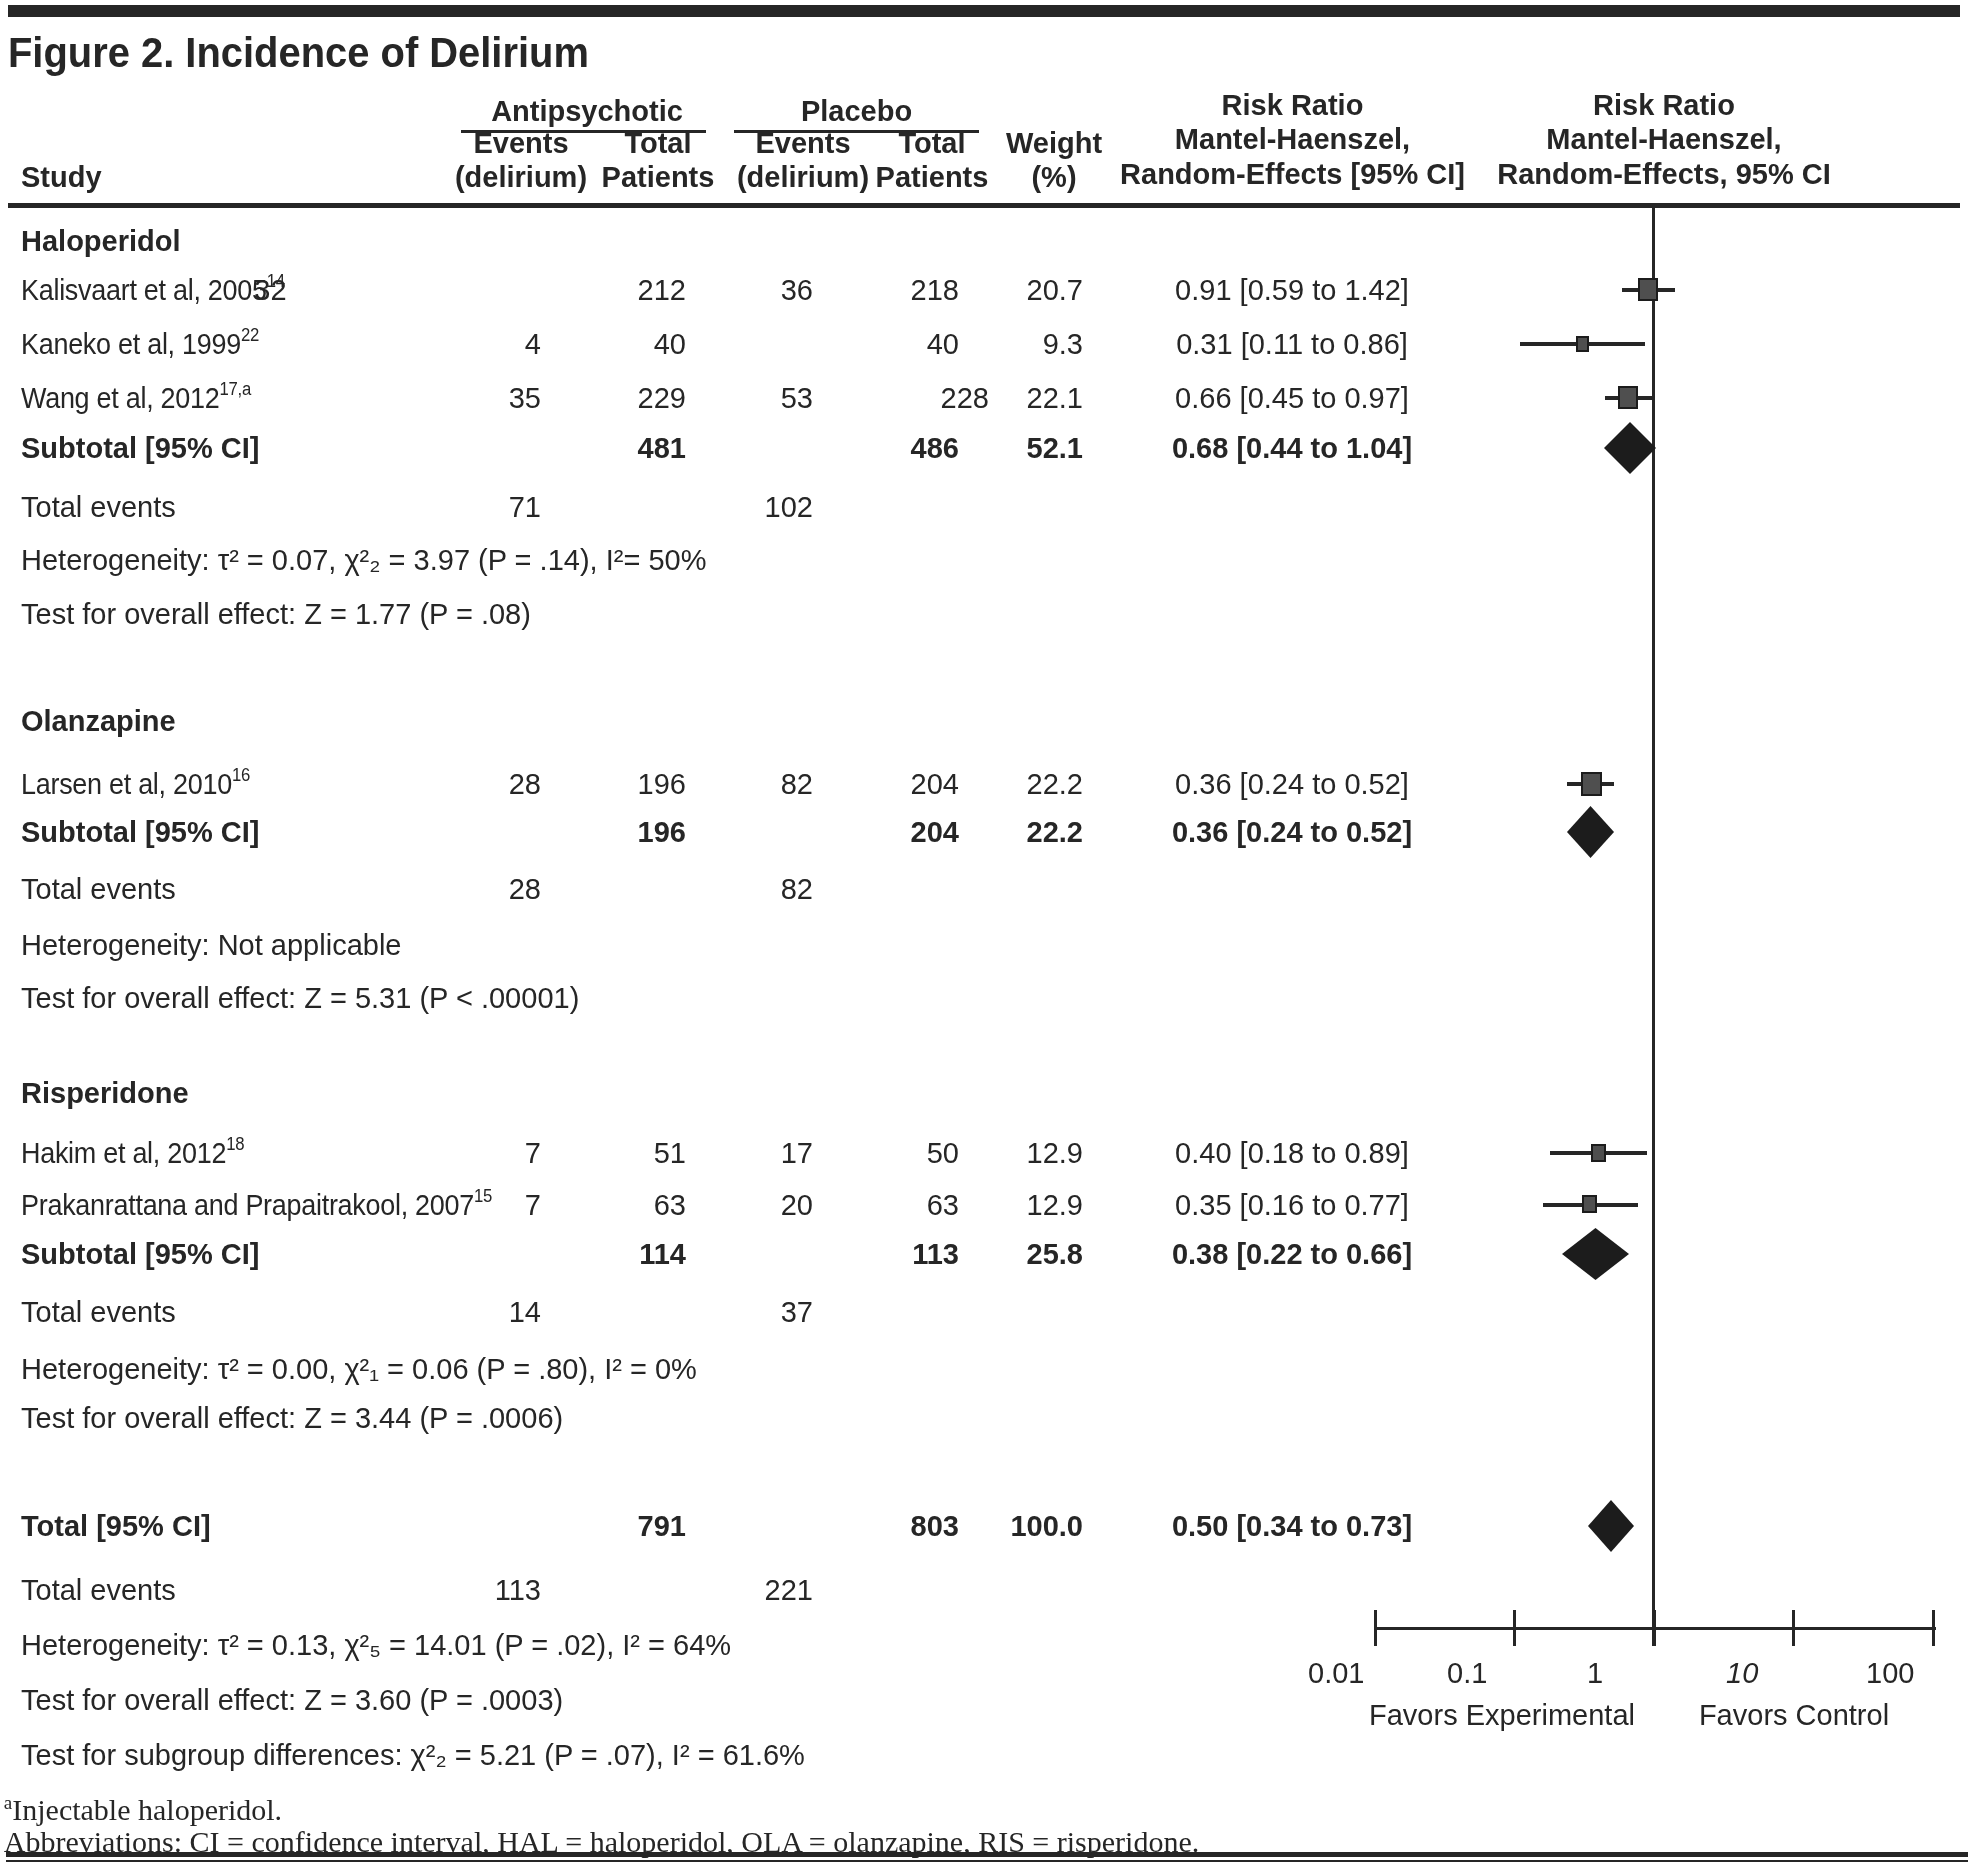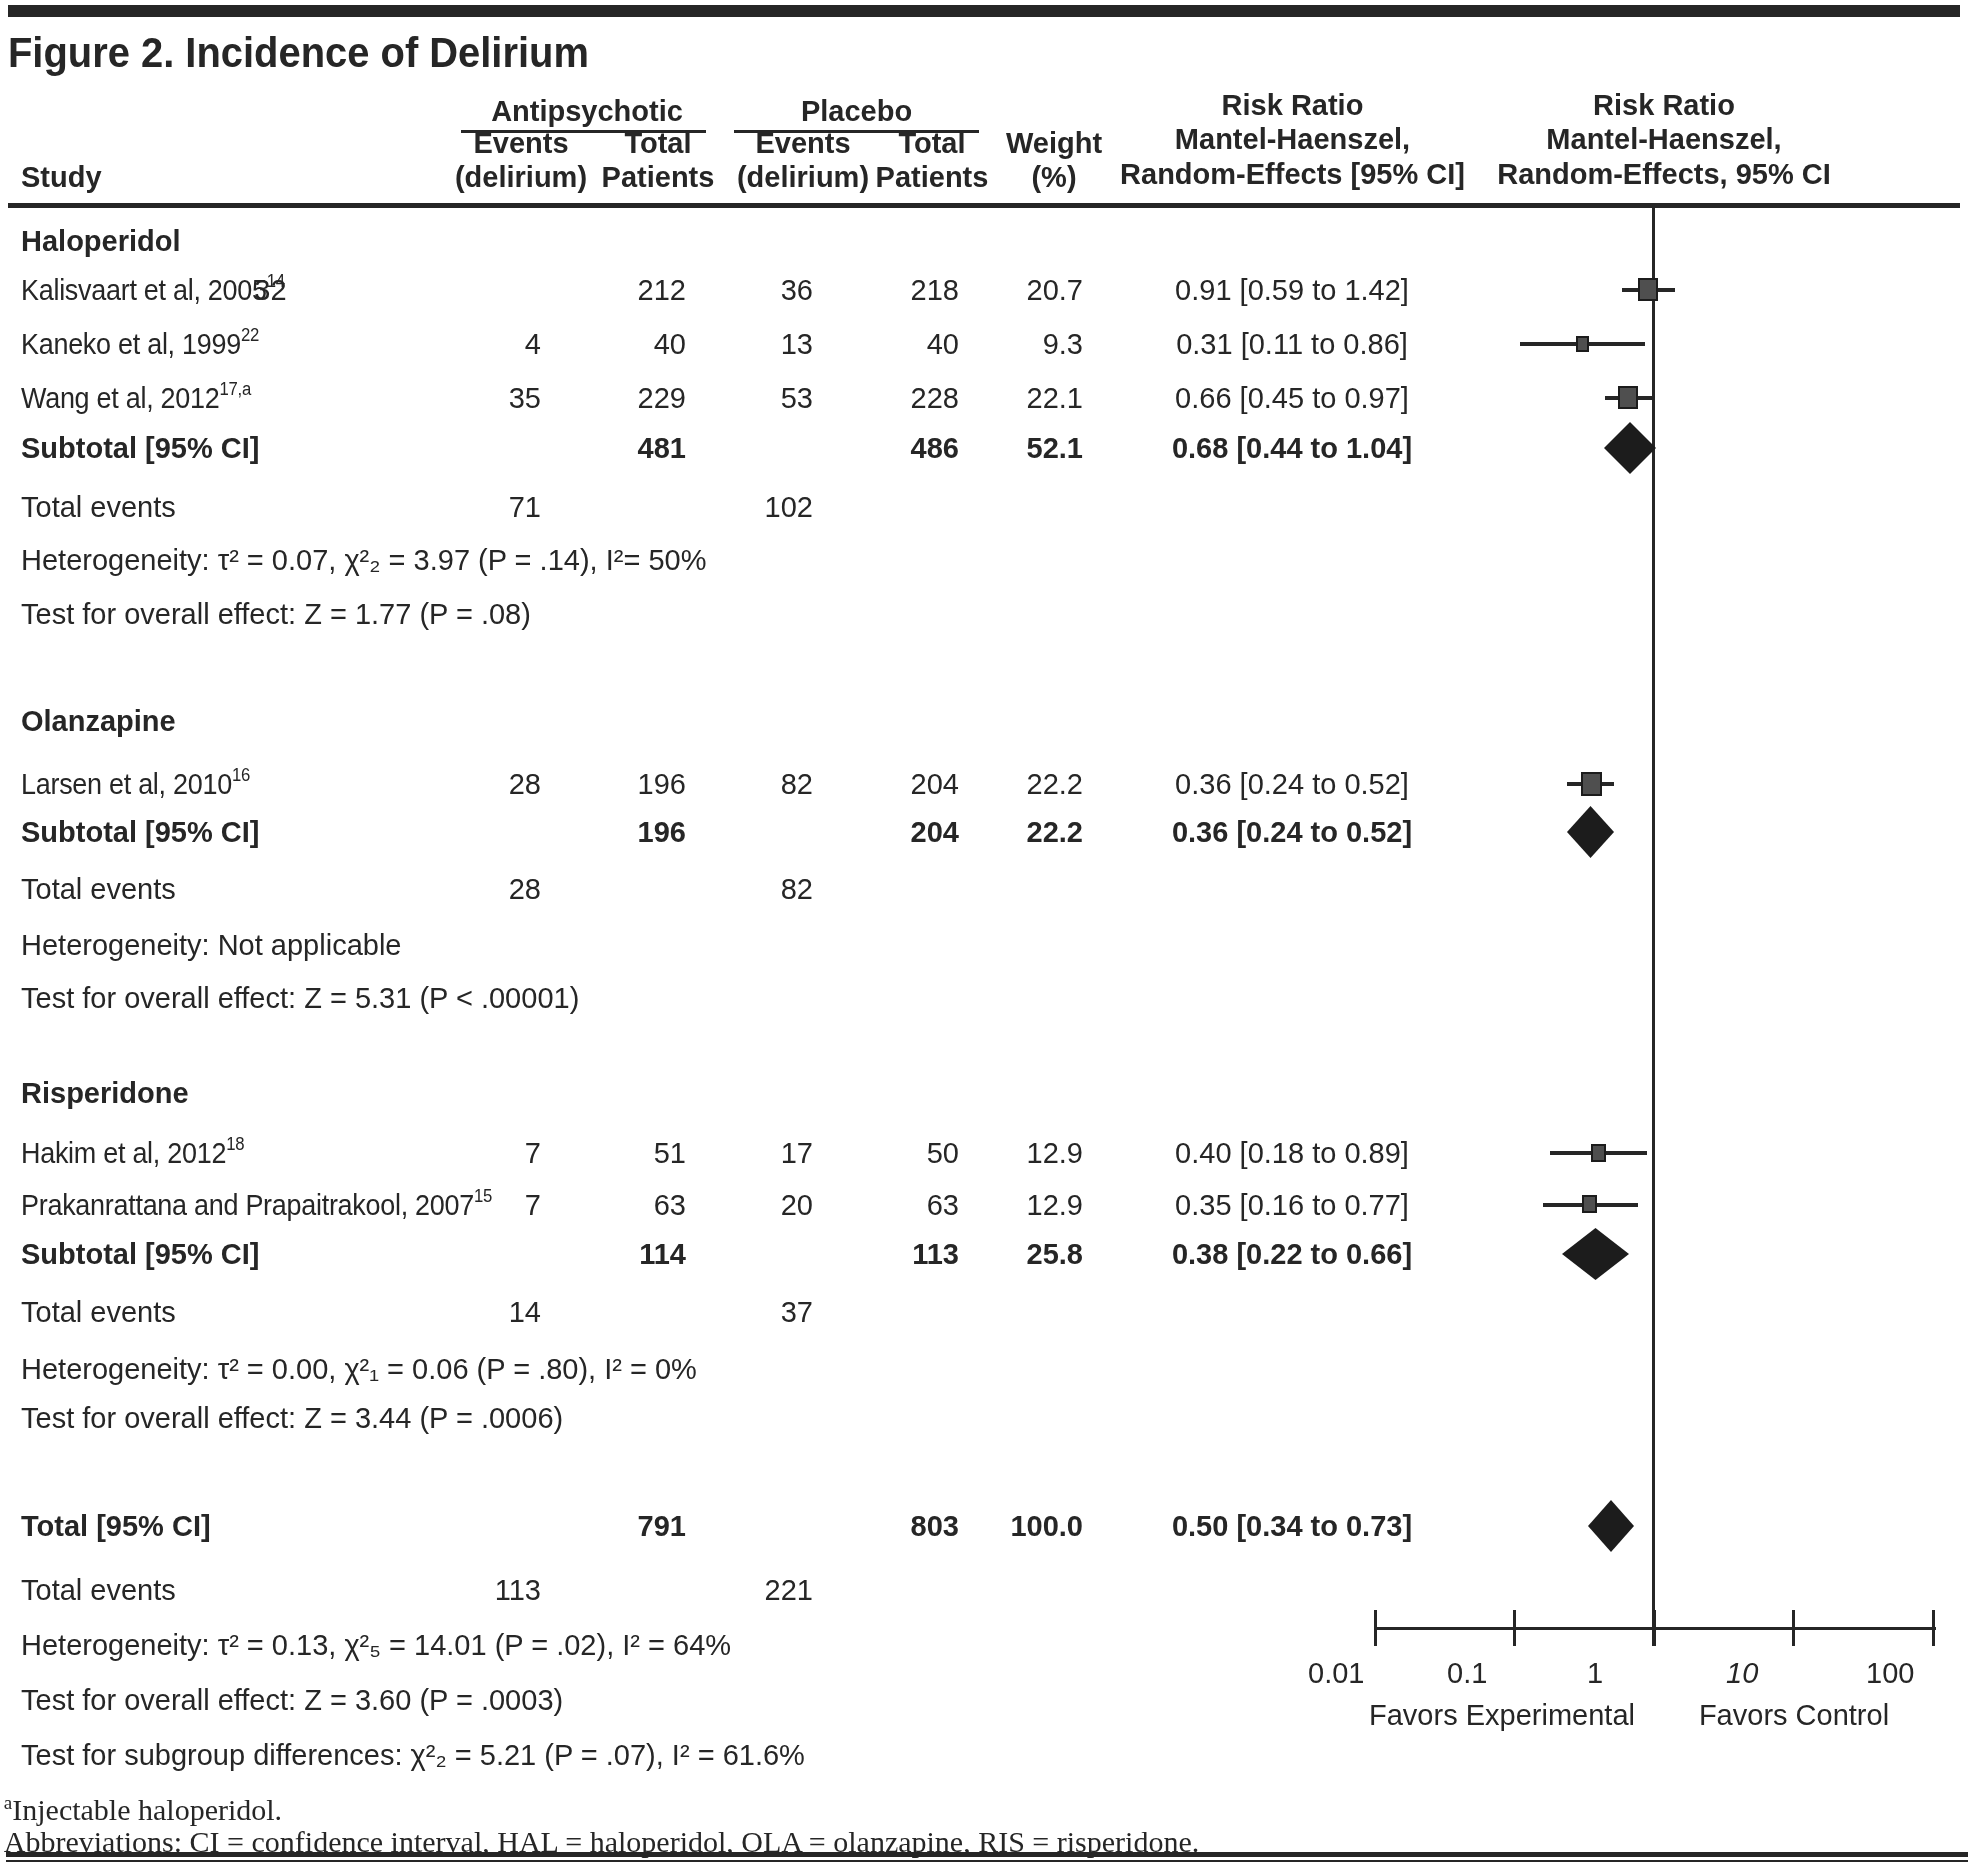--- a/index.html
+++ b/index.html
@@ -99,31 +99,30 @@
         <span class="cell-r" style="width: 686px;">212</span>
         <span class="cell-r" style="width: 813px;">36</span>
         <span class="cell-r" style="width: 959px;">218</span>
         <span class="cell-r" style="width: 1083px;">20.7</span>
         <span class="cell-c" style="left: 1099px; width: 386px;">0.91 [0.59 to 1.42]</span>
       </div>
       <div class="row" style="top: 317px;">
         <span class="study-label"><span>Kaneko et al, 1999</span><sup class="ref">22</sup></span>
         <span class="cell-r" style="width: 541px;">4</span>
         <span class="cell-r" style="width: 686px;">40</span>
-        <span class="cell-r" style="width: 813px;">13</span>
         <span class="cell-r" style="width: 959px;">40</span>
         <span class="cell-r" style="width: 1083px;">9.3</span>
         <span class="cell-c" style="left: 1099px; width: 386px;">0.31 [0.11 to 0.86]</span>
       </div>
       <div class="row" style="top: 371px;">
         <span class="study-label"><span>Wang et al, 2012</span><sup class="ref">17,a</sup></span>
         <span class="cell-r" style="width: 541px;">35</span>
         <span class="cell-r" style="width: 686px;">229</span>
         <span class="cell-r" style="width: 813px;">53</span>
-        <span class="cell-r" style="width: 959px;">228</span>
+        <span class="cell-r" style="width: 959px; padding-left: 30px;">228</span>
         <span class="cell-r" style="width: 1083px;">22.1</span>
         <span class="cell-c" style="left: 1099px; width: 386px;">0.66 [0.45 to 0.97]</span>
       </div>
       <div class="row b" style="top: 421px;">
         <span class="note b">Subtotal [95% CI]</span>
         <span class="cell-r" style="width: 686px;">481</span>
         <span class="cell-r" style="width: 959px;">486</span>
         <span class="cell-r" style="width: 1083px;">52.1</span>
         <span class="cell-c" style="left: 1099px; width: 386px;">0.68 [0.44 to 1.04]</span>
       </div>

